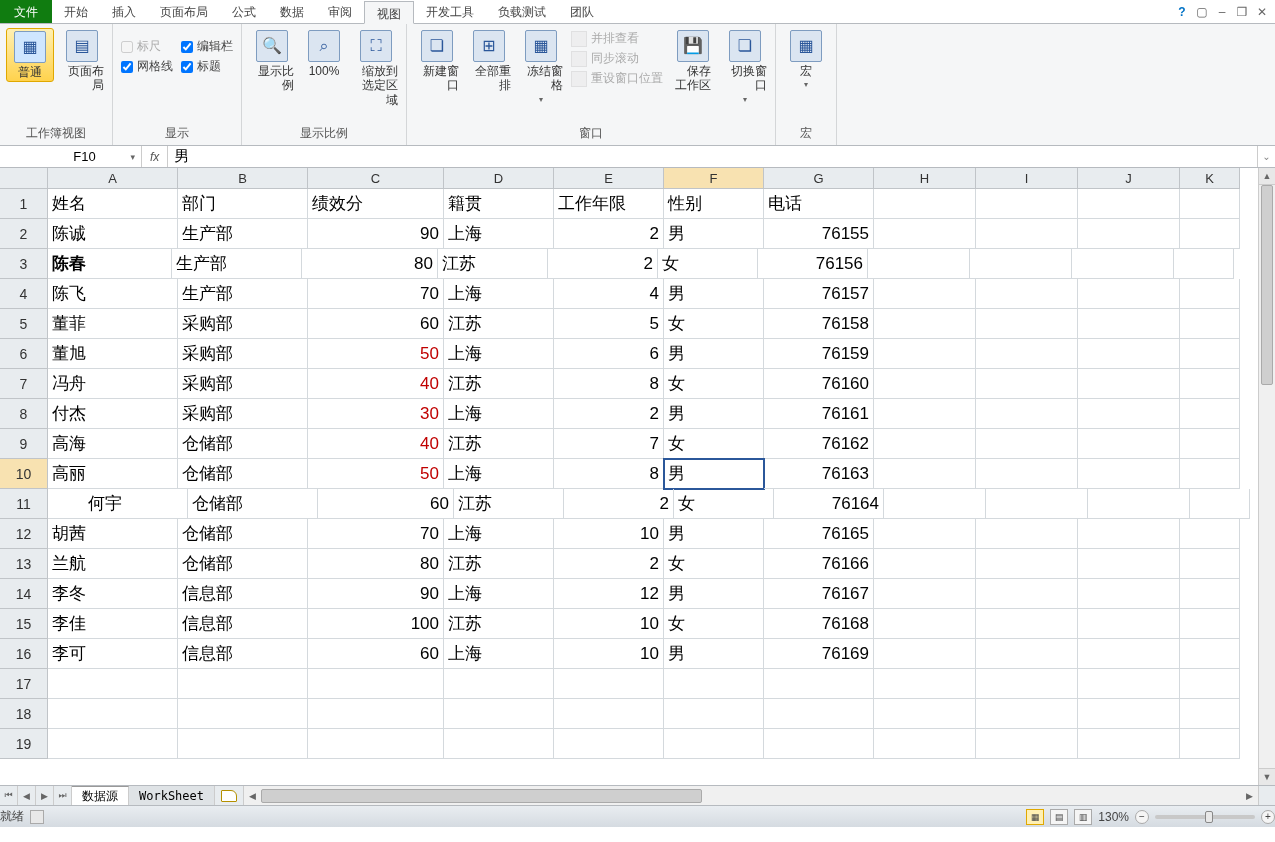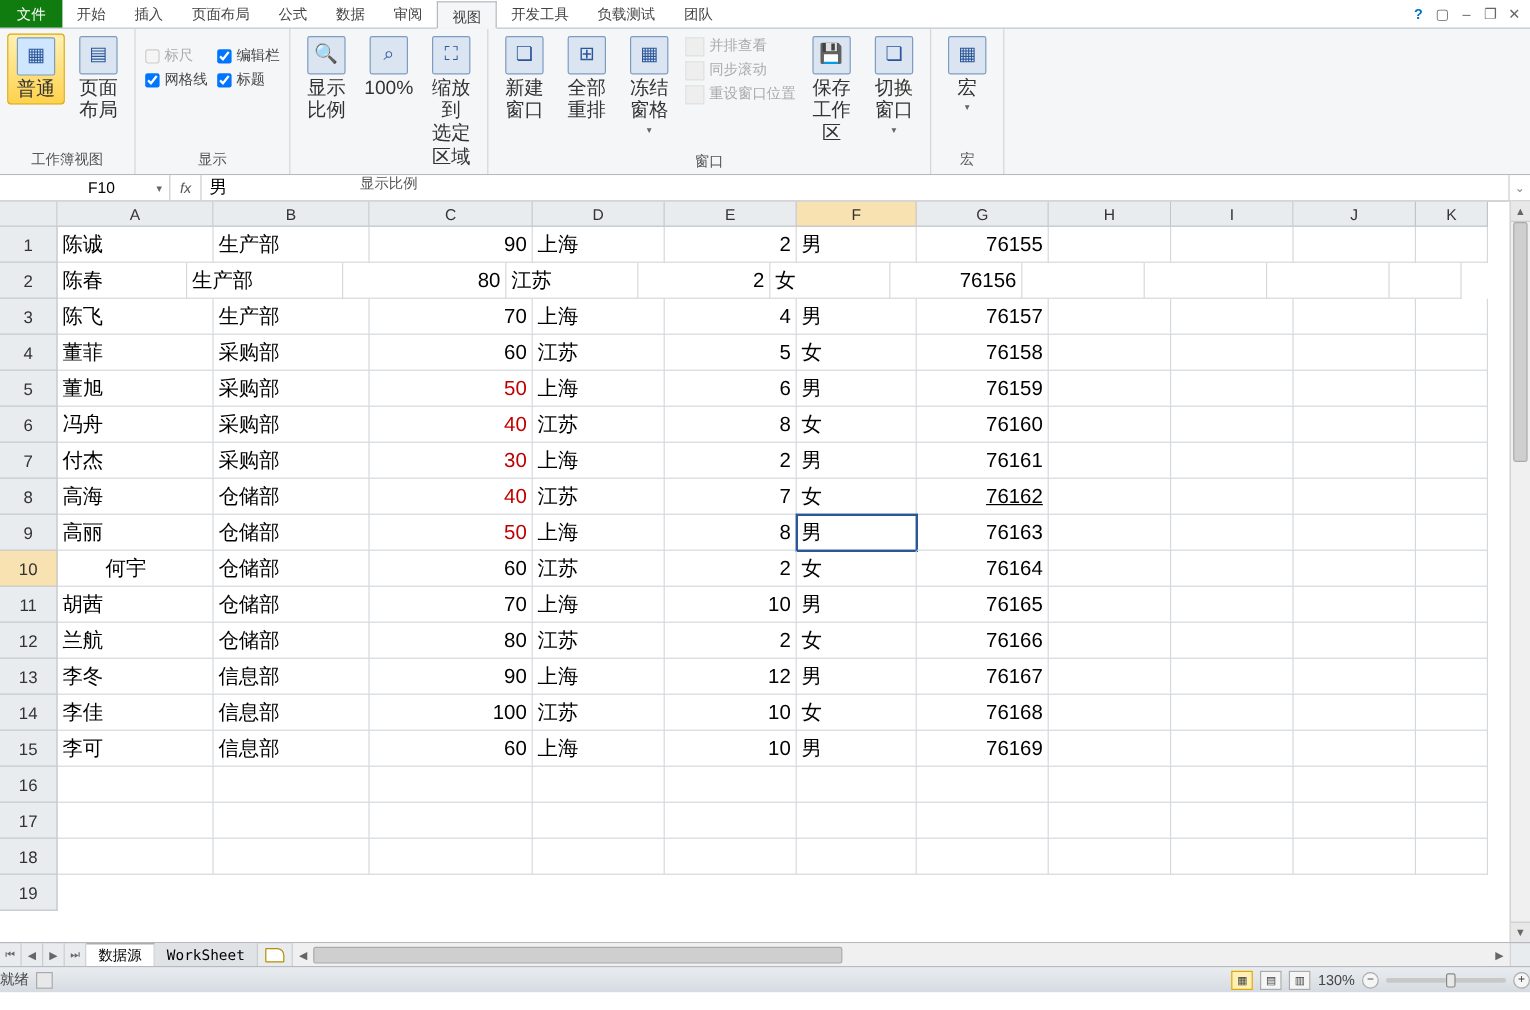--- a/index.html
+++ b/index.html
@@ -17,21 +17,21 @@
 
 .ribbon-body { display: flex; height: 122px; background: #f5f6f7; border-bottom: 1px solid #b6babf; }
 .ribbon-group { display: flex; flex-direction: column; border-right: 1px solid #d4d6d8; padding: 2px 4px 0; }
 .group-content { flex: 1; display: flex; align-items: flex-start; gap: 4px; padding: 2px 2px 0; }
 .group-label { text-align: center; font-size: 12px; color: #555; padding: 2px 0 3px; }
 
 .big-btn { display: flex; flex-direction: column; align-items: center; justify-content: flex-start; width: 48px; padding: 2px 2px; gap: 2px; text-align: center; line-height: 1.2; }
 .big-btn.active { background: linear-gradient(#fff0b3, #ffd24d); border: 1px solid #e0a800; border-radius: 3px; }
 .big-btn .icon { width: 32px; height: 32px; background: #dbe5f1; border: 1px solid #7e9cc0; border-radius: 2px; display: flex; align-items: center; justify-content: center; font-size: 16px; color: #2b579a; }
 .big-btn.active .icon { background: #cfe6ff; }
-.big-btn .lbl { font-size: 16px; color: #333; white-space: pre-line; }
+.big-btn .lbl { font-size: 12px; color: #333; white-space: pre-line; text-align: right; }
 
 .stacked { display: flex; flex-direction: column; gap: 3px; padding: 2px 2px; }
 .stacked .row { display: flex; align-items: center; gap: 4px; font-size: 12px; color: #444; white-space: nowrap; }
 .ricon { width: 16px; height: 16px; background: #dbe5f1; border: 1px solid #9ab; display: inline-block; }
 .ricon.gray { background: #e8e8e8; border-color: #ccc; }
 input[type=checkbox] { width: 12px; height: 12px; }
 .row.disabled { color: #aaa; }
 .row.disabled .ricon { opacity: .5; }
 
 
@@ -272,34 +272,47 @@
         <div class="row-h">13</div>
         <div class="row-h">14</div>
         <div class="row-h">15</div>
         <div class="row-h">16</div>
         <div class="row-h">17</div>
         <div class="row-h">18</div>
         <div class="row-h">19</div>
       </div>
     <div class="cells" id="cells">
         <div class="cell-row">
+          <div class="cell" style="width: 130px;">姓名</div>
+          <div class="cell" style="width: 130px;">部门</div>
+          <div class="cell" style="width: 136px;">绩效分</div>
+          <div class="cell" style="width: 110px;">籍贯</div>
+          <div class="cell" style="width: 110px;">工作年限</div>
+          <div class="cell" style="width: 100px;">性别</div>
+          <div class="cell" style="width: 110px;">电话</div>
+          <div class="cell" style="width: 102px;"></div>
+          <div class="cell" style="width: 102px;"></div>
+          <div class="cell" style="width: 102px;"></div>
+          <div class="cell" style="width: 60px;"></div>
+        </div>
+        <div class="cell-row">
           <div class="cell" style="width: 130px;">陈诚</div>
           <div class="cell" style="width: 130px;">生产部</div>
           <div class="cell num" style="width: 136px;">90</div>
           <div class="cell" style="width: 110px;">上海</div>
           <div class="cell num" style="width: 110px;">2</div>
           <div class="cell" style="width: 100px;">男</div>
           <div class="cell num" style="width: 110px;">76155</div>
           <div class="cell" style="width: 102px;"></div>
           <div class="cell" style="width: 102px;"></div>
           <div class="cell" style="width: 102px;"></div>
           <div class="cell" style="width: 60px;"></div>
         </div>
         <div class="cell-row">
-          <div class="cell" style="width: 108px;">陈春</div>
+          <div class="cell" style="width: 124px; font-weight: bold;">陈春</div>
           <div class="cell" style="width: 130px;">生产部</div>
           <div class="cell num" style="width: 136px;">80</div>
           <div class="cell" style="width: 110px;">江苏</div>
           <div class="cell num" style="width: 110px;">2</div>
           <div class="cell" style="width: 100px;">女</div>
           <div class="cell num" style="width: 110px;">76156</div>
           <div class="cell" style="width: 102px;"></div>
           <div class="cell" style="width: 102px;"></div>
           <div class="cell" style="width: 102px;"></div>
           <div class="cell" style="width: 60px;"></div>
@@ -369,41 +382,41 @@
           <div class="cell" style="width: 102px;"></div>
           <div class="cell" style="width: 60px;"></div>
         </div>
         <div class="cell-row">
           <div class="cell" style="width: 130px;">高海</div>
           <div class="cell" style="width: 130px;">仓储部</div>
           <div class="cell num red" style="width: 136px;">40</div>
           <div class="cell" style="width: 110px;">江苏</div>
           <div class="cell num" style="width: 110px;">7</div>
           <div class="cell" style="width: 100px;">女</div>
-          <div class="cell num" style="width: 110px; text-decoration: underline;">76162</div>
+          <div class="cell num" style="width: 110px;">76162</div>
           <div class="cell" style="width: 102px;"></div>
           <div class="cell" style="width: 102px;"></div>
           <div class="cell" style="width: 102px;"></div>
           <div class="cell" style="width: 60px;"></div>
         </div>
         <div class="cell-row">
           <div class="cell" style="width: 130px;">高丽</div>
           <div class="cell" style="width: 130px;">仓储部</div>
           <div class="cell num red" style="width: 136px;">50</div>
           <div class="cell" style="width: 110px;">上海</div>
           <div class="cell num" style="width: 110px;">8</div>
           <div class="cell selected" style="width: 100px;">男</div>
           <div class="cell num" style="width: 110px;">76163</div>
           <div class="cell" style="width: 102px;"></div>
           <div class="cell" style="width: 102px;"></div>
           <div class="cell" style="width: 102px;"></div>
           <div class="cell" style="width: 60px;"></div>
         </div>
         <div class="cell-row">
-          <div class="cell" style="width: 130px; padding-left: 40px;">何宇</div>
+          <div class="cell" style="width: 140px; padding-left: 40px;">何宇</div>
           <div class="cell" style="width: 130px;">仓储部</div>
           <div class="cell num" style="width: 136px;">60</div>
           <div class="cell" style="width: 110px;">江苏</div>
           <div class="cell num" style="width: 110px;">2</div>
           <div class="cell" style="width: 100px;">女</div>
           <div class="cell num" style="width: 110px;">76164</div>
           <div class="cell" style="width: 102px;"></div>
           <div class="cell" style="width: 102px;"></div>
           <div class="cell" style="width: 102px;"></div>
           <div class="cell" style="width: 60px;"></div>

